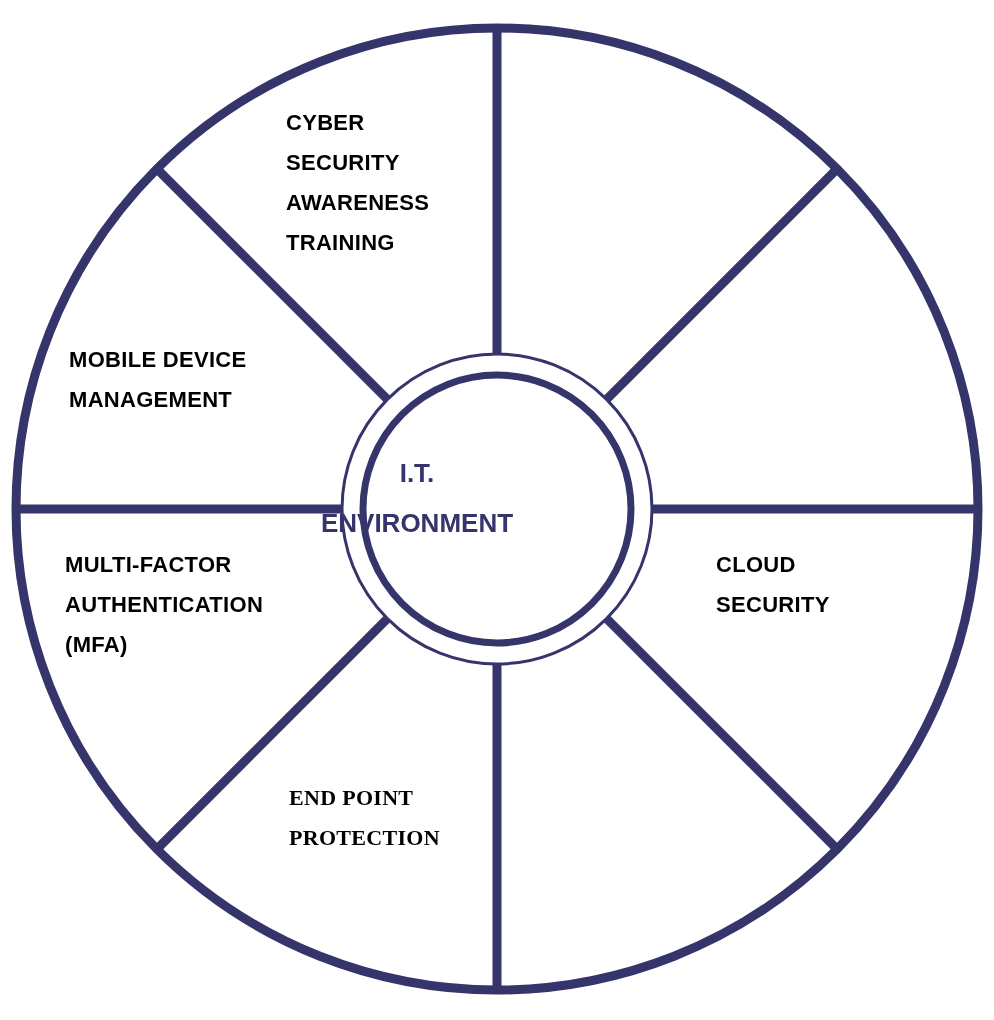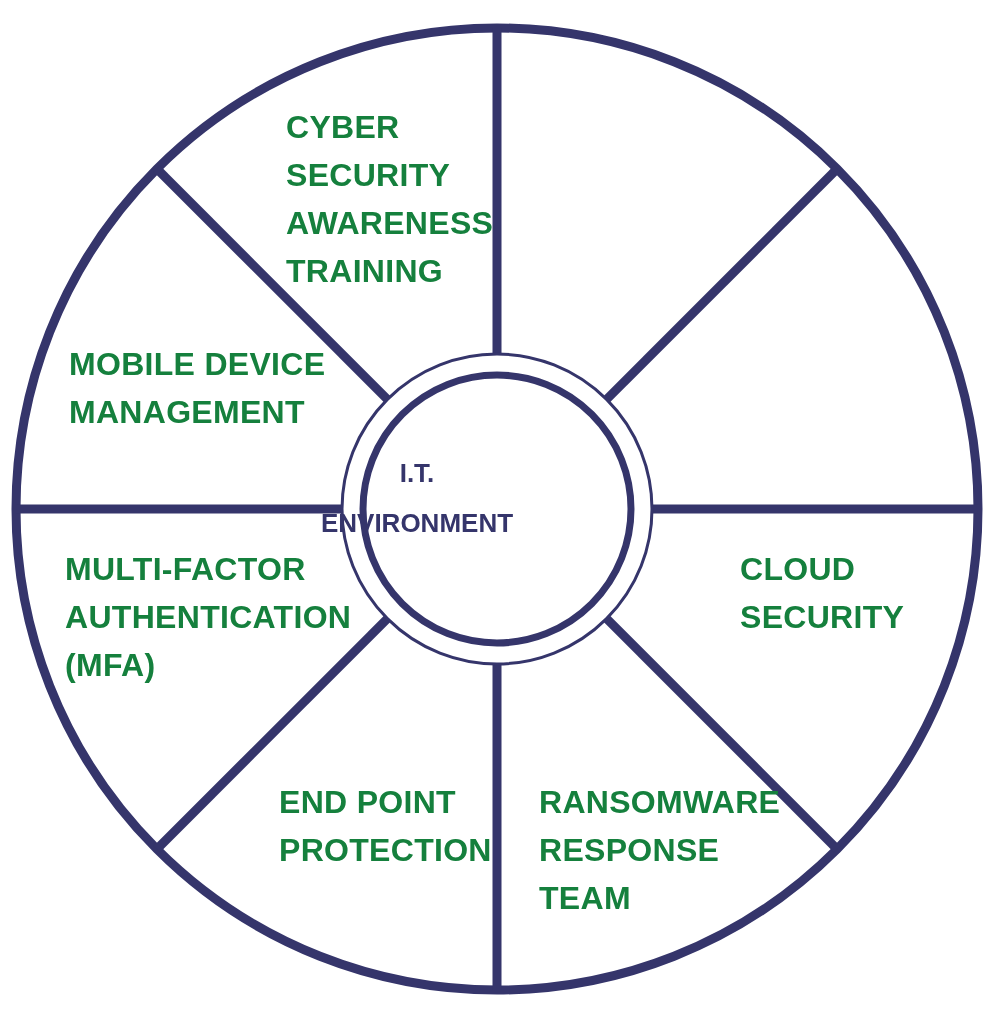--- a/index.html
+++ b/index.html
@@ -23,24 +23,24 @@
     position: absolute;
     left: 0;
     top: 0;
     width: 994px;
     height: 1020px;
   }
   .seg-label {
     position: absolute;
     font-family: "Liberation Sans", sans-serif;
     font-weight: bold;
-    font-size: 32px;
-    line-height: 48px;
+    font-size: 22px;
+    line-height: 40px;
     letter-spacing: 0.3px;
-    color: #15803d;
+    color: #000000;
     white-space: pre-line;
     text-transform: uppercase;
   }
   .hub-label {
     position: absolute;
     left: 0;
     top: 0;
     width: 834px;
     text-align: center;
     font-family: "Liberation Sans", sans-serif;
@@ -48,23 +48,23 @@
     font-size: 26px;
     line-height: 50px;
     color: #35356b;
     white-space: pre-line;
     text-transform: uppercase;
   }
   
   #label-cyber-security-awareness-training { left: 286px; top: 103px; }
   #label-risk-assessment                   { left: 539px; top: 147px; }
   #label-next-generation-firewall          { left: 726px; top: 340px; }
-  #label-cloud-security                    { left: 740px; top: 545px; }
+  #label-cloud-security                    { left: 716px; top: 545px; }
   #label-ransomware-response-team          { left: 539px; top: 778px; }
-  #label-end-point-protection              { left: 279px; top: 778px; }
+  #label-end-point-protection              { left: 289px; top: 778px; font-family: Liberation Serif, serif; }
   #label-multi-factor-authentication       { left: 65px;  top: 545px; }
   #label-mobile-device-management          { left: 69px;  top: 340px; }
   #hub-text                                { top: 448px; }
 </style>
 </head>
 <body>
 
 <div id="diagram-root">
 
   <svg id="wheel-svg" viewBox="0 0 994 1020" xmlns="http://www.w3.org/2000/svg">
@@ -97,23 +97,20 @@
   <div id="label-cyber-security-awareness-training" class="seg-label">CYBER
 SECURITY
 AWARENESS
 TRAINING</div>
 
 
 
   <div id="label-cloud-security" class="seg-label">CLOUD
 SECURITY</div>
 
-  <div id="label-ransomware-response-team" class="seg-label">RANSOMWARE
-RESPONSE
-TEAM</div>
 
   <div id="label-end-point-protection" class="seg-label">END POINT
 PROTECTION</div>
 
   <div id="label-mobile-device-management" class="seg-label">MOBILE DEVICE
 MANAGEMENT</div>
 
   <div id="label-multi-factor-authentication" class="seg-label">MULTI-FACTOR
 AUTHENTICATION
 (MFA)</div>

